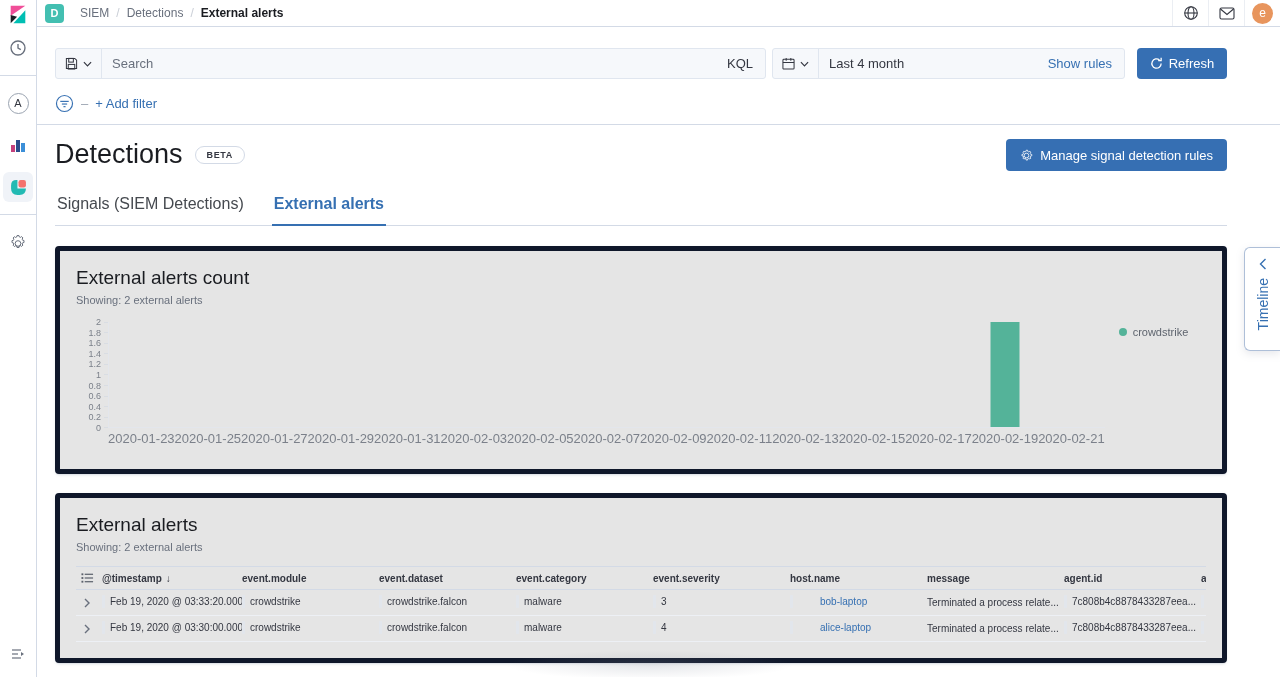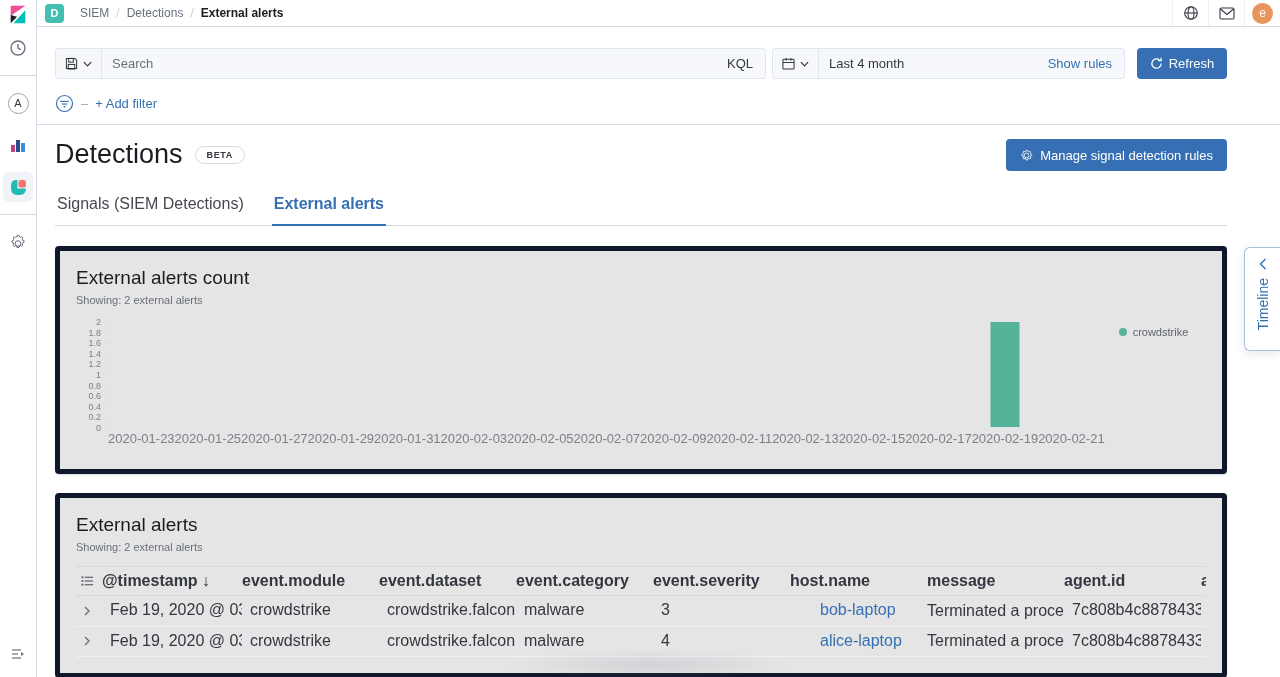--- a/index.html
+++ b/index.html
@@ -96,21 +96,21 @@
   .xcell { flex:1; display:flex; flex-direction:column; align-items:center; }
   .xcell i { width:1px; height:4px; background:#D9DDE3; }
   .xcell span { font-size:13px; color:#7b808a; margin-top:3px; white-space:nowrap; }
   .legend { width:112px; padding-left:14px; }
   .legend-item { display:flex; align-items:center; gap:6px; margin-top:4px; cursor:pointer; }
   .legend-item .dot { width:8px; height:8px; border-radius:50%; }
   .legend-item span:last-child { font-size:11px; color:#5e646e; }
   
   .table-wrap { margin-top:13px; overflow:hidden; }
   table.alerts { border-collapse:collapse; table-layout:fixed; width:1262px; }
-  table.alerts th, table.alerts td { text-align:left; padding:5px 4px 5px 0; font-size:16px;
+  table.alerts th, table.alerts td { text-align:left; padding:5px 4px 5px 0; font-size:10px;
     white-space:nowrap; overflow:hidden; }
   table.alerts thead tr { border-top:1px solid #D3DAE6; border-bottom:1px solid #D3DAE6; }
   table.alerts tbody tr { border-bottom:1px solid #EDF0F5; }
   table.alerts th { font-weight:bold; color:#343741; cursor:pointer; }
   .sort-arrow { margin-left:4px; color:#343741; font-weight:normal; }
   td.expander, th.icon-col { text-align:center; cursor:pointer; padding-left:2px; }
   .cellv { display:inline-flex; align-items:center; gap:5px; }
   .handle { width:3px; height:13px; background:#E2E6EC; border-radius:1px; display:inline-block; }
   .link { color:#3670B2; cursor:pointer;margin-left:22px; }
   

